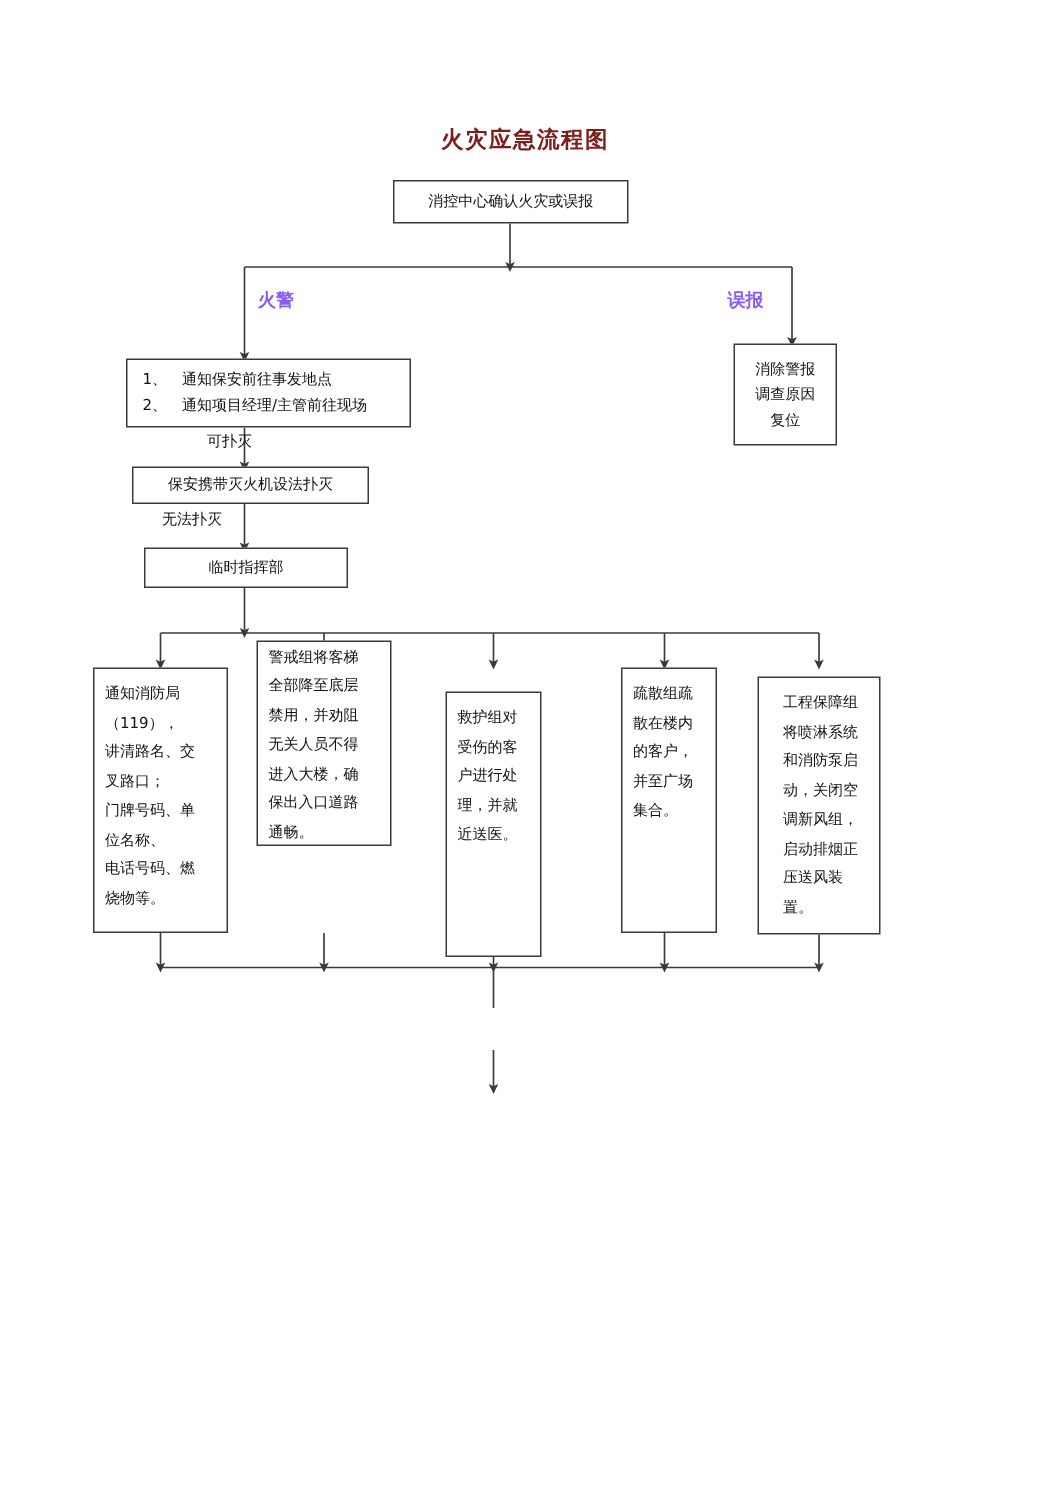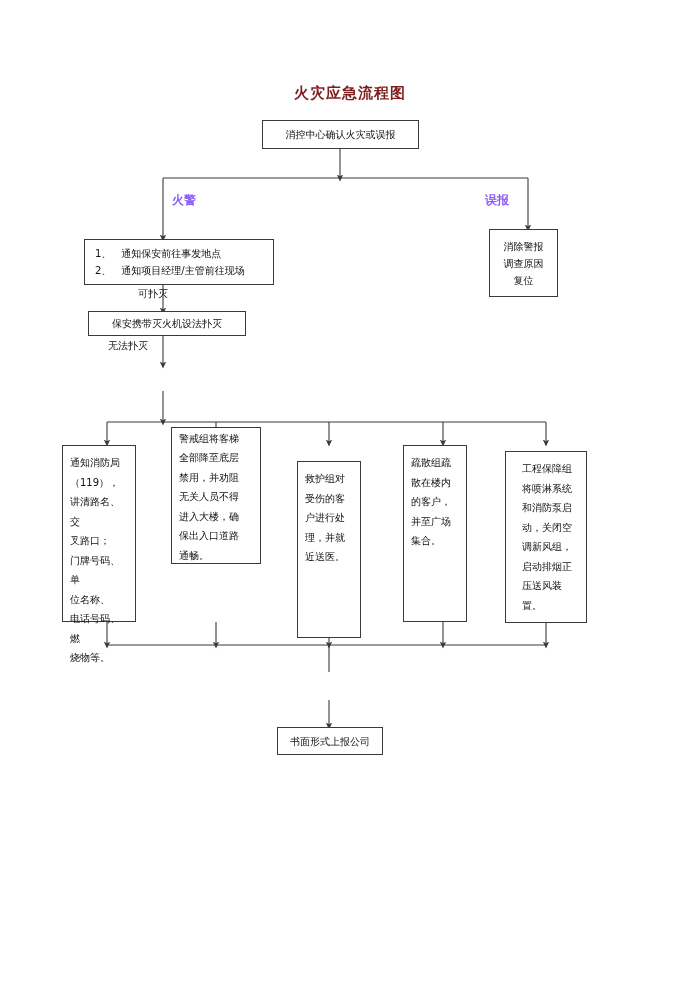--- a/index.html
+++ b/index.html
@@ -143,22 +143,25 @@
   </div>
 
   <div class="edge-label" style="left:138px; top:287px;">可扑灭</div>
 
   <div class="node" style="left:88px; top:311px; width:158px; height:25px;">
     <span class="txt">保安携带灭火机设法扑灭</span>
   </div>
 
   <div class="edge-label" style="left:108px; top:339px;">无法扑灭</div>
 
-
-  <div class="node tall" style="left:62px; top:445px; width:74px; height:177px;">
+  <div class="node" style="left:96px; top:365px; width:136px; height:27px;">
+    <span class="txt">临时指挥部</span>
+  </div>
+
+  <div class="node tall" style="left:62px; top:445px; width:90px; height:177px;">
     <span class="txt">通知消防局
 （119），
 讲清路名、交
 叉路口；
 门牌号码、单
 位名称、
 电话号码、燃
 烧物等。</span>
   </div>
 
@@ -173,37 +176,34 @@
   </div>
 
   <div class="node tall" style="left:297px; top:461px; width:64px; height:177px;">
     <span class="txt">救护组对
 受伤的客
 户进行处
 理，并就
 近送医。</span>
   </div>
 
-  <div class="node tall" style="left:403px; top:445px; width:64px; height:177px;">
+  <div class="node tall" style="left:414px; top:445px; width:64px; height:177px;">
     <span class="txt">疏散组疏
 散在楼内
 的客户，
 并至广场
 集合。</span>
   </div>
 
   <div class="node tall" style="left:505px; top:451px; width:82px; height:172px;padding-left:16px;">
     <span class="txt">工程保障组
 将喷淋系统
 和消防泵启
 动，关闭空
 调新风组，
 启动排烟正
 压送风装
 置。</span>
   </div>
 
 
-  <div class="node" style="left:277px; top:727px; width:106px; height:28px;">
-    <span class="txt">书面形式上报公司</span>
-  </div>
 
 </div>
 
 </body></html>

